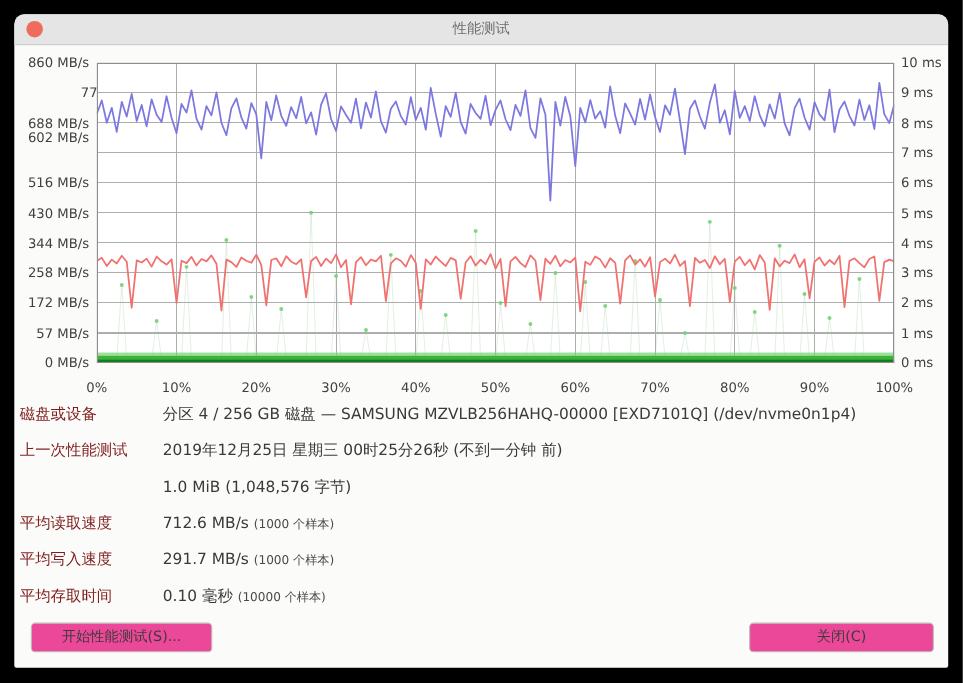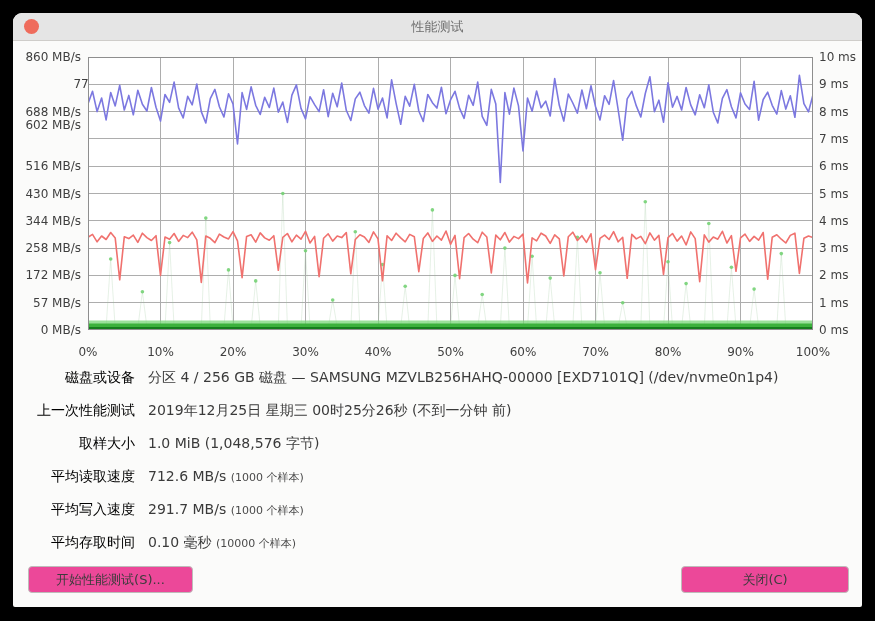--- a/index.html
+++ b/index.html
@@ -11,21 +11,21 @@
   .close-btn{position:absolute;left:11px;top:6px;width:15px;height:15px;border-radius:50%;
     background:#ef6c5c;cursor:pointer;}
   .title{position:absolute;left:0;top:0;width:100%;height:27px;line-height:27px;text-align:center;
     font-size:13px;color:#6e6e6e;}
   .plot{position:absolute;left:75px;top:44px;width:725px;height:273px;background:#fff;}
   .plot svg{position:absolute;left:0;top:0;width:100%;height:100%;}
   .ytick-left{position:absolute;width:68px;text-align:right;font-size:12px;color:#3f3f3f;height:14px;line-height:14px;}
   .ytick-right{position:absolute;left:806px;width:60px;text-align:left;font-size:12px;color:#3f3f3f;height:14px;line-height:14px;}
   .xtick{position:absolute;top:332px;width:50px;margin-left:-25px;text-align:center;font-size:12px;color:#3f3f3f;}
   .detail-row{position:absolute;left:0;width:100%;height:22px;line-height:22px;font-size:14px;}
-  .detail-label{position:absolute;left:5px;width:117px;text-align:right;color:#000000;}
+  .detail-label{position:absolute;left:5px;width:117px;color:#7f1d1d;}
   .detail-value{position:absolute;left:135px;right:8px;color:#3a3a3a;white-space:nowrap;}
   .detail-note{font-size:11px;color:#4a4a4a;}
   .btn{position:absolute;top:553px;height:27px;background:#ec4899;border:1px solid #bebcba;
     border-radius:4px;font-size:13px;color:#3c3c3c;text-align:center;line-height:25px;cursor:pointer;
     box-sizing:border-box;}
   .btn-start{left:15px;width:165px;}
   .btn-close{left:668px;width:168px;}
 </style>
 </head>
 <body>
@@ -141,21 +141,20 @@
   <div id="details">
     <div class="detail-row" style="top:353px">
       <span class="detail-label">磁盘或设备</span>
       <span class="detail-value"><span>分区 4 / 256 GB 磁盘 — SAMSUNG MZVLB256HAHQ-00000 [EXD7101Q] (/dev/nvme0n1p4)</span> <span class="detail-note"></span></span>
     </div>
     <div class="detail-row" style="top:386px">
       <span class="detail-label">上一次性能测试</span>
       <span class="detail-value"><span>2019年12月25日 星期三 00时25分26秒 (不到一分钟 前)</span> <span class="detail-note"></span></span>
     </div>
     <div class="detail-row" style="top:419px">
-      <span class="detail-label">取样大小</span>
       <span class="detail-value"><span>1.0 MiB (1,048,576 字节)</span> <span class="detail-note"></span></span>
     </div>
     <div class="detail-row" style="top:452px">
       <span class="detail-label">平均读取速度</span>
       <span class="detail-value"><span>712.6 MB/s</span> <span class="detail-note">(1000 个样本)</span></span>
     </div>
     <div class="detail-row" style="top:485px">
       <span class="detail-label">平均写入速度</span>
       <span class="detail-value"><span>291.7 MB/s</span> <span class="detail-note">(1000 个样本)</span></span>
     </div>

